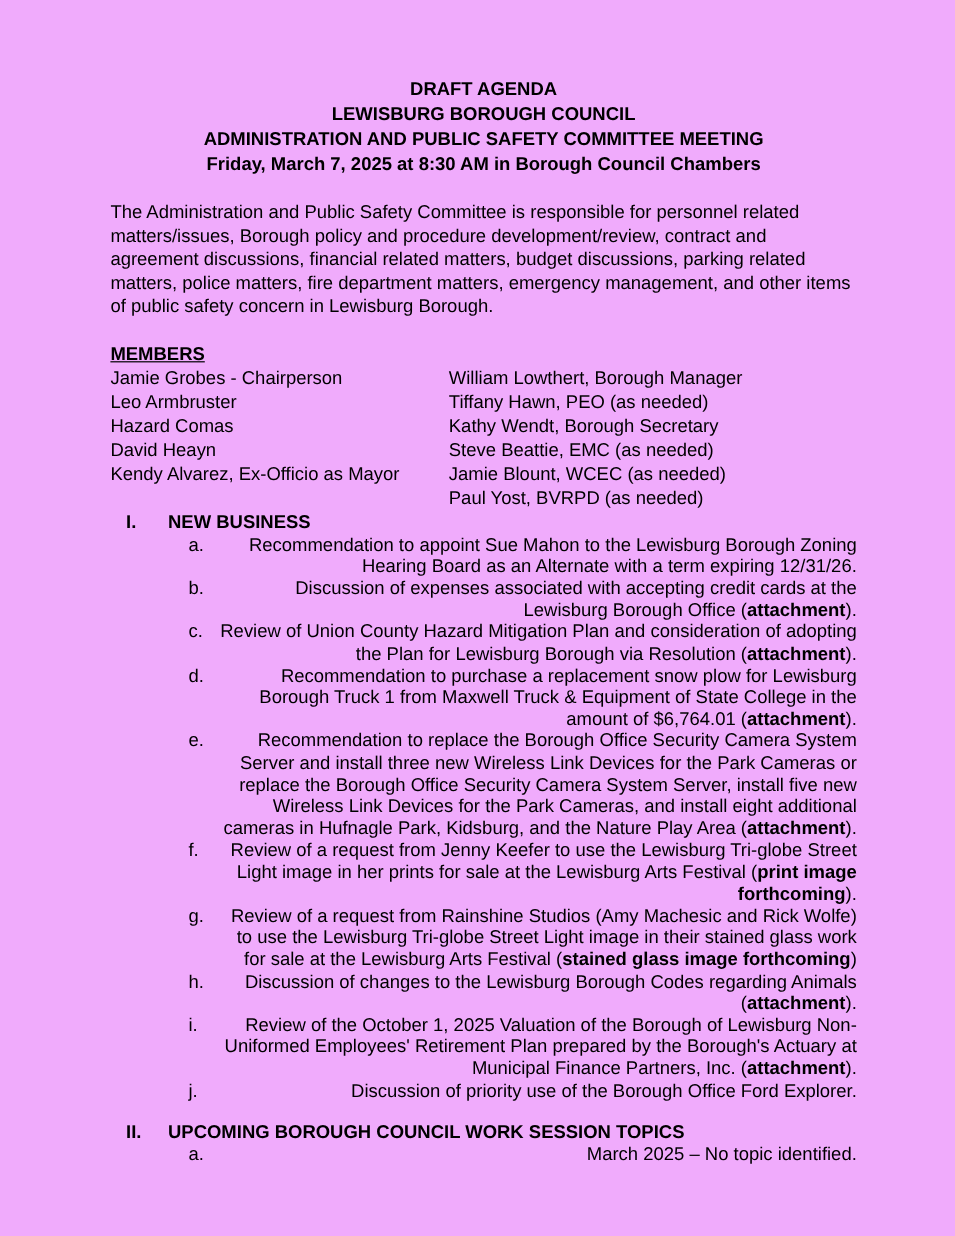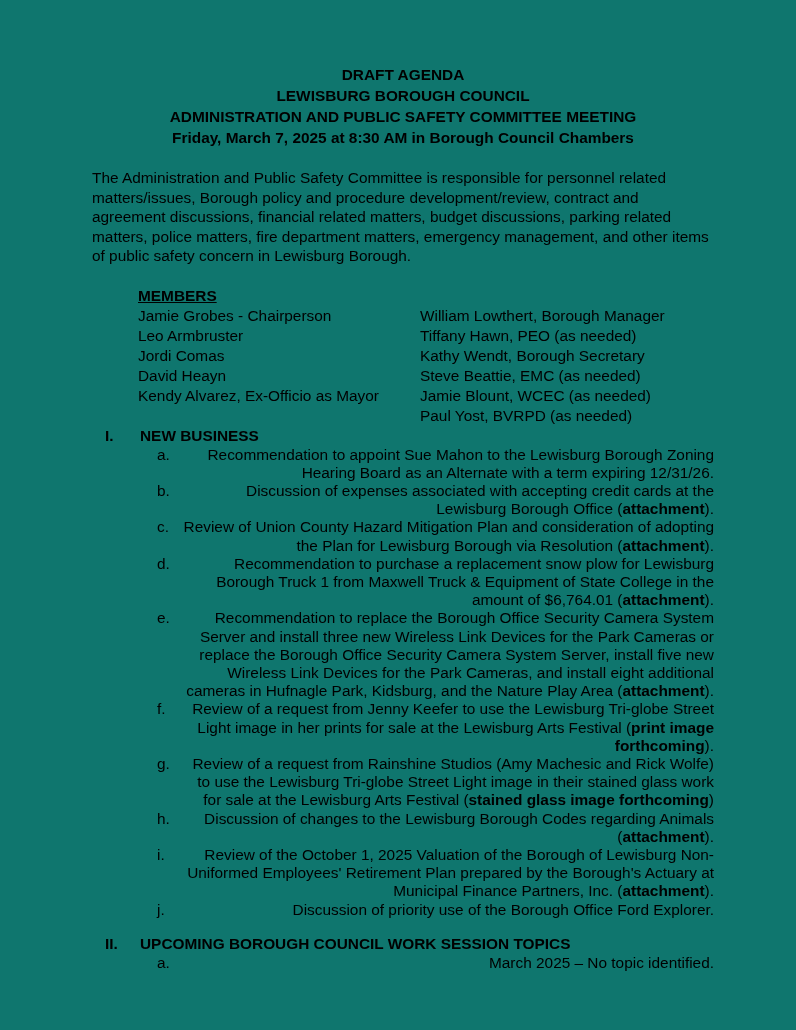--- a/index.html
+++ b/index.html
@@ -2,39 +2,38 @@
 <html><head>
 <meta charset="utf-8">
 <style>
   * { margin: 0; padding: 0; box-sizing: border-box; }
   html, body { background: #ffffff; }
   .page {
     position: relative;
     width: 796px;
     height: 1030px;
     margin: 0 auto;
-    background: #0f766e;
+    background: #f0abfc;
     color: #000000;
     font-family: "Liberation Sans", "DejaVu Sans", sans-serif;
     font-size: 15.4px;
     padding: 64px 82px 0 92px;
     overflow: hidden;
   }
   .title-block {
     text-align: center;
     font-weight: bold;
     line-height: 21px;
   }
   .intro {
     margin-top: 20px;
     line-height: 19.5px;
   }
   .members {
     margin-top: 20px;
-    margin-left: 46px;
     line-height: 20px;
   }
   .members-heading {
     font-weight: bold;
     text-decoration: underline;
   }
   .members-cols { display: flex; justify-content: flex-end; }
   .members-col-left { width: 282px; flex-shrink: 0; }
   .members-col-right { flex: 1; }
   .sec-heading {
@@ -70,21 +69,21 @@
   </header>
 
   <p class="intro">The Administration and Public Safety Committee is responsible for personnel related matters/issues, Borough policy and procedure development/review, contract and agreement discussions, financial related matters, budget discussions, parking related matters, police matters, fire department matters, emergency management, and other items of public safety concern in Lewisburg Borough.</p>
 
   <section class="members">
     <div class="members-heading">MEMBERS</div>
     <div class="members-cols">
       <div class="members-col-left">
         <div>Jamie Grobes - Chairperson</div>
         <div>Leo Armbruster</div>
-        <div>Jordi Comas</div>
+        <div>Hazard Comas</div>
         <div>David Heayn</div>
         <div>Kendy Alvarez, Ex-Officio as Mayor</div>
       </div>
       <div class="members-col-right">
         <div>William Lowthert, Borough Manager</div>
         <div>Tiffany Hawn, PEO (as needed)</div>
         <div>Kathy Wendt, Borough Secretary</div>
         <div>Steve Beattie, EMC (as needed)</div>
         <div>Jamie Blount, WCEC (as needed)</div>
         <div>Paul Yost, BVRPD (as needed)</div>

